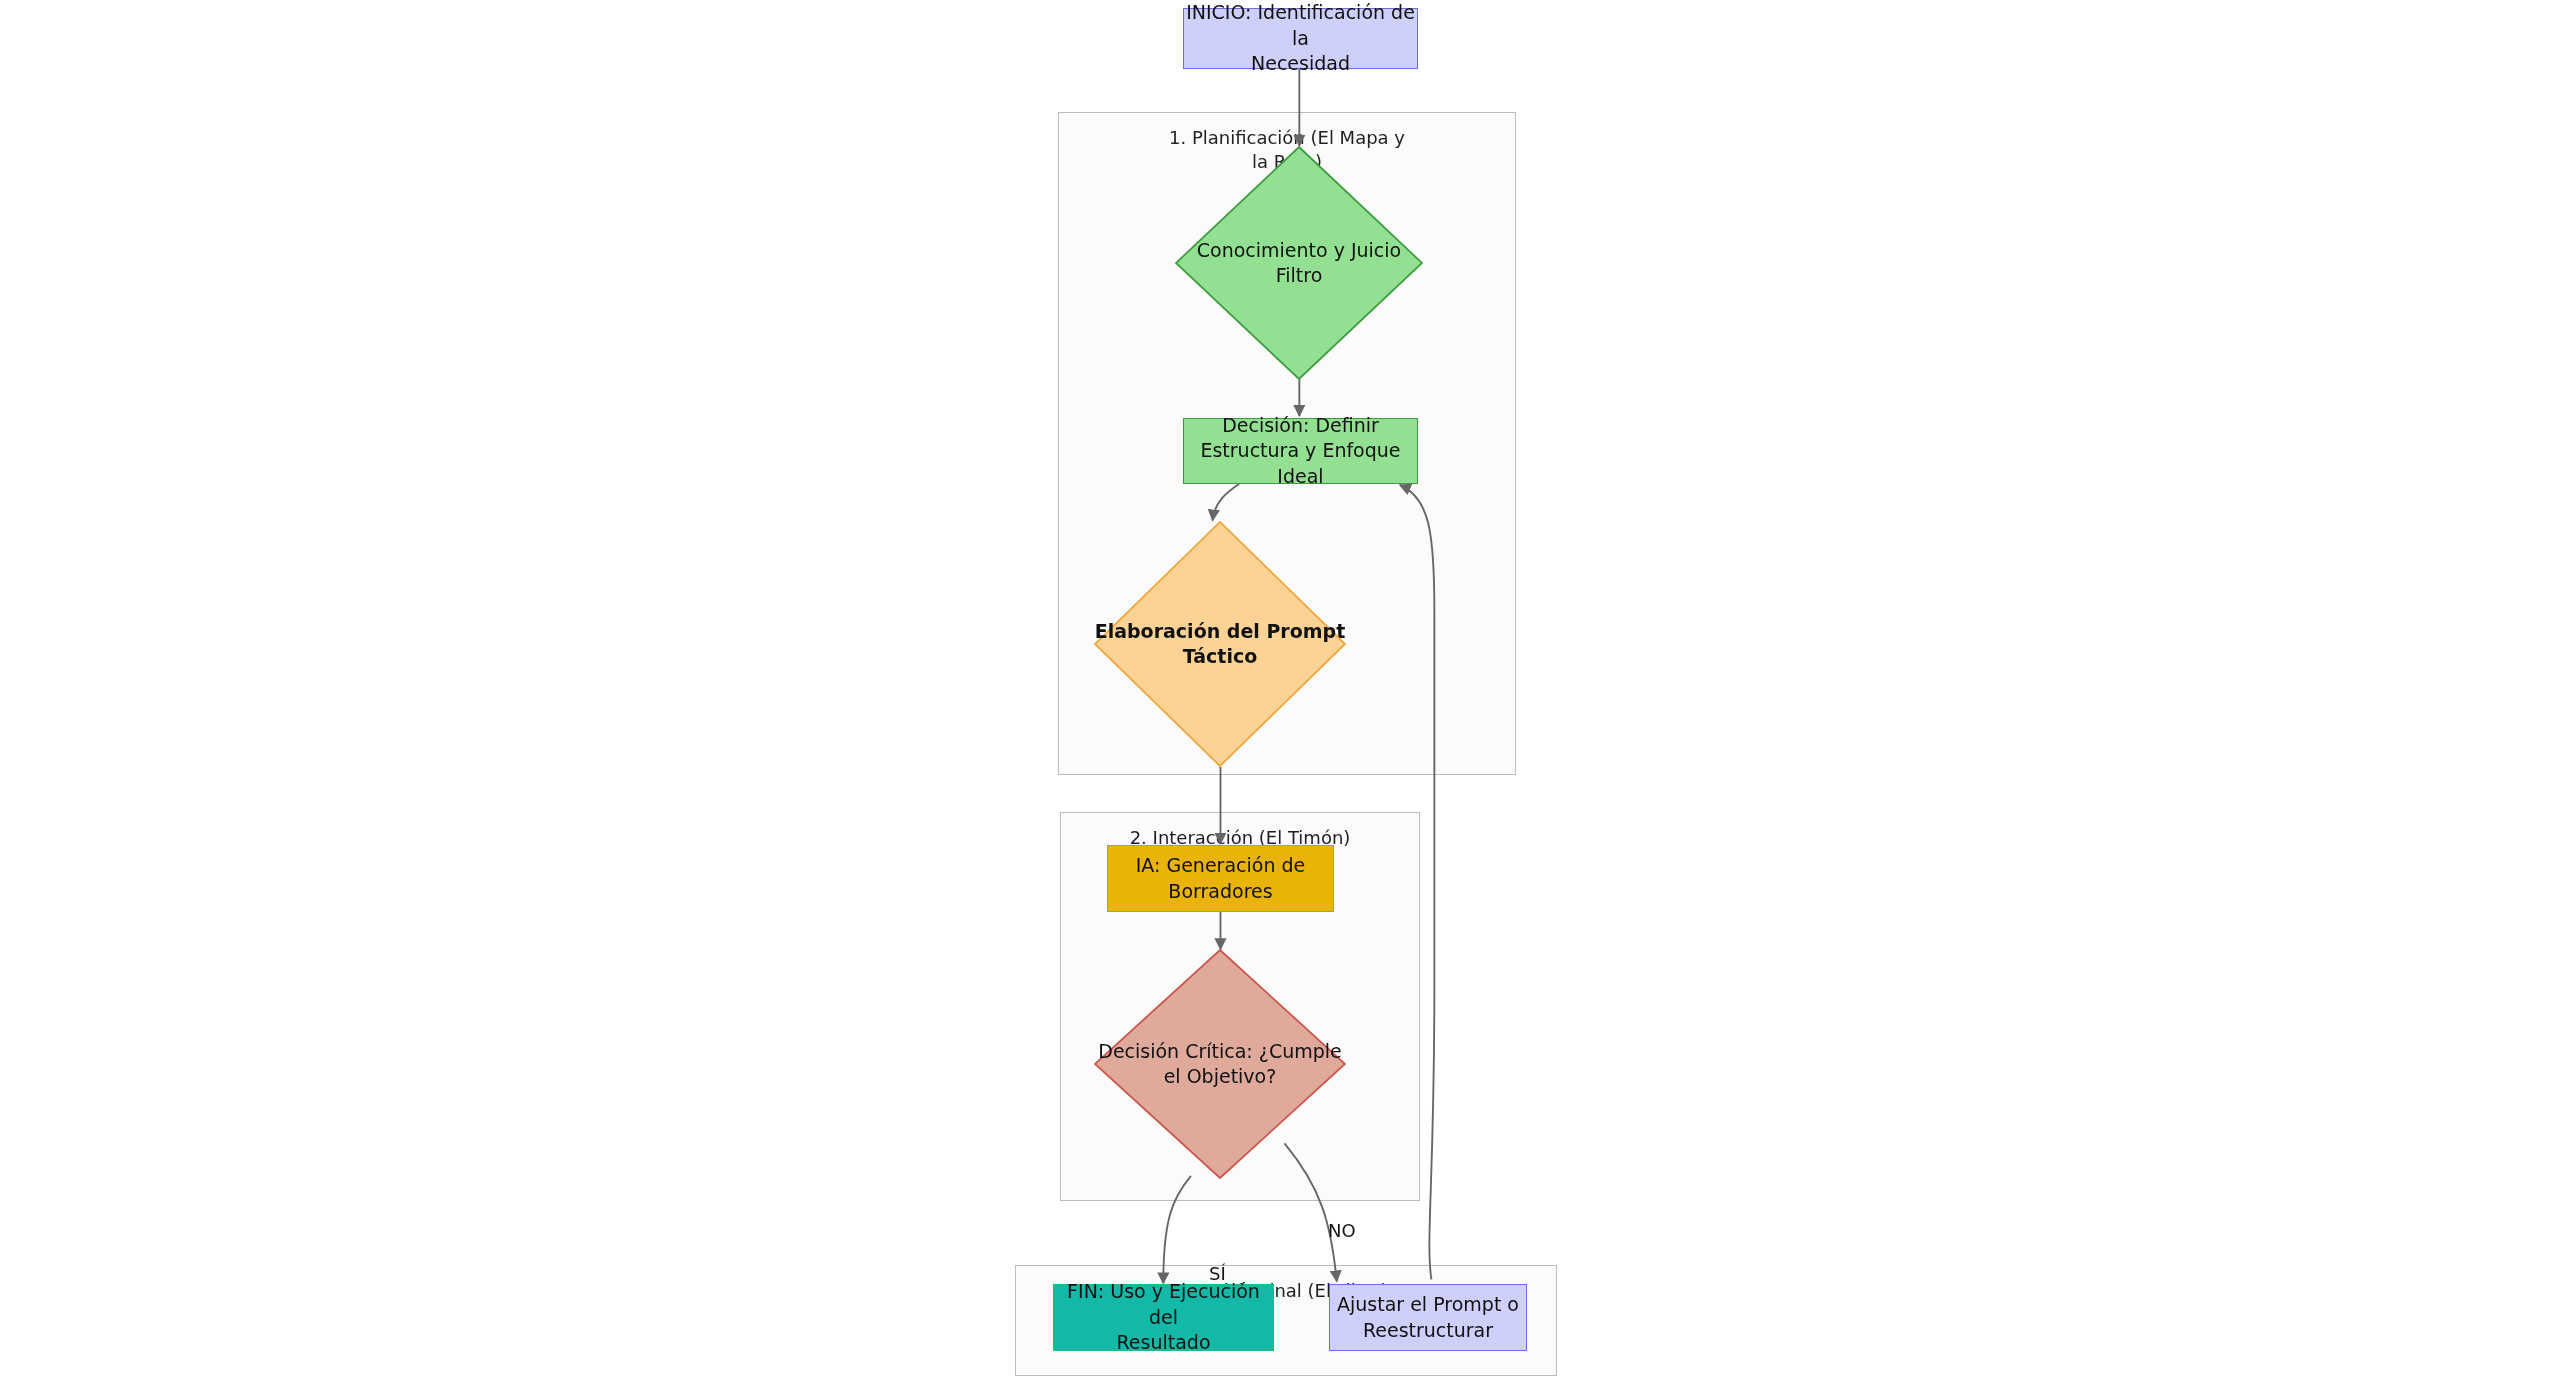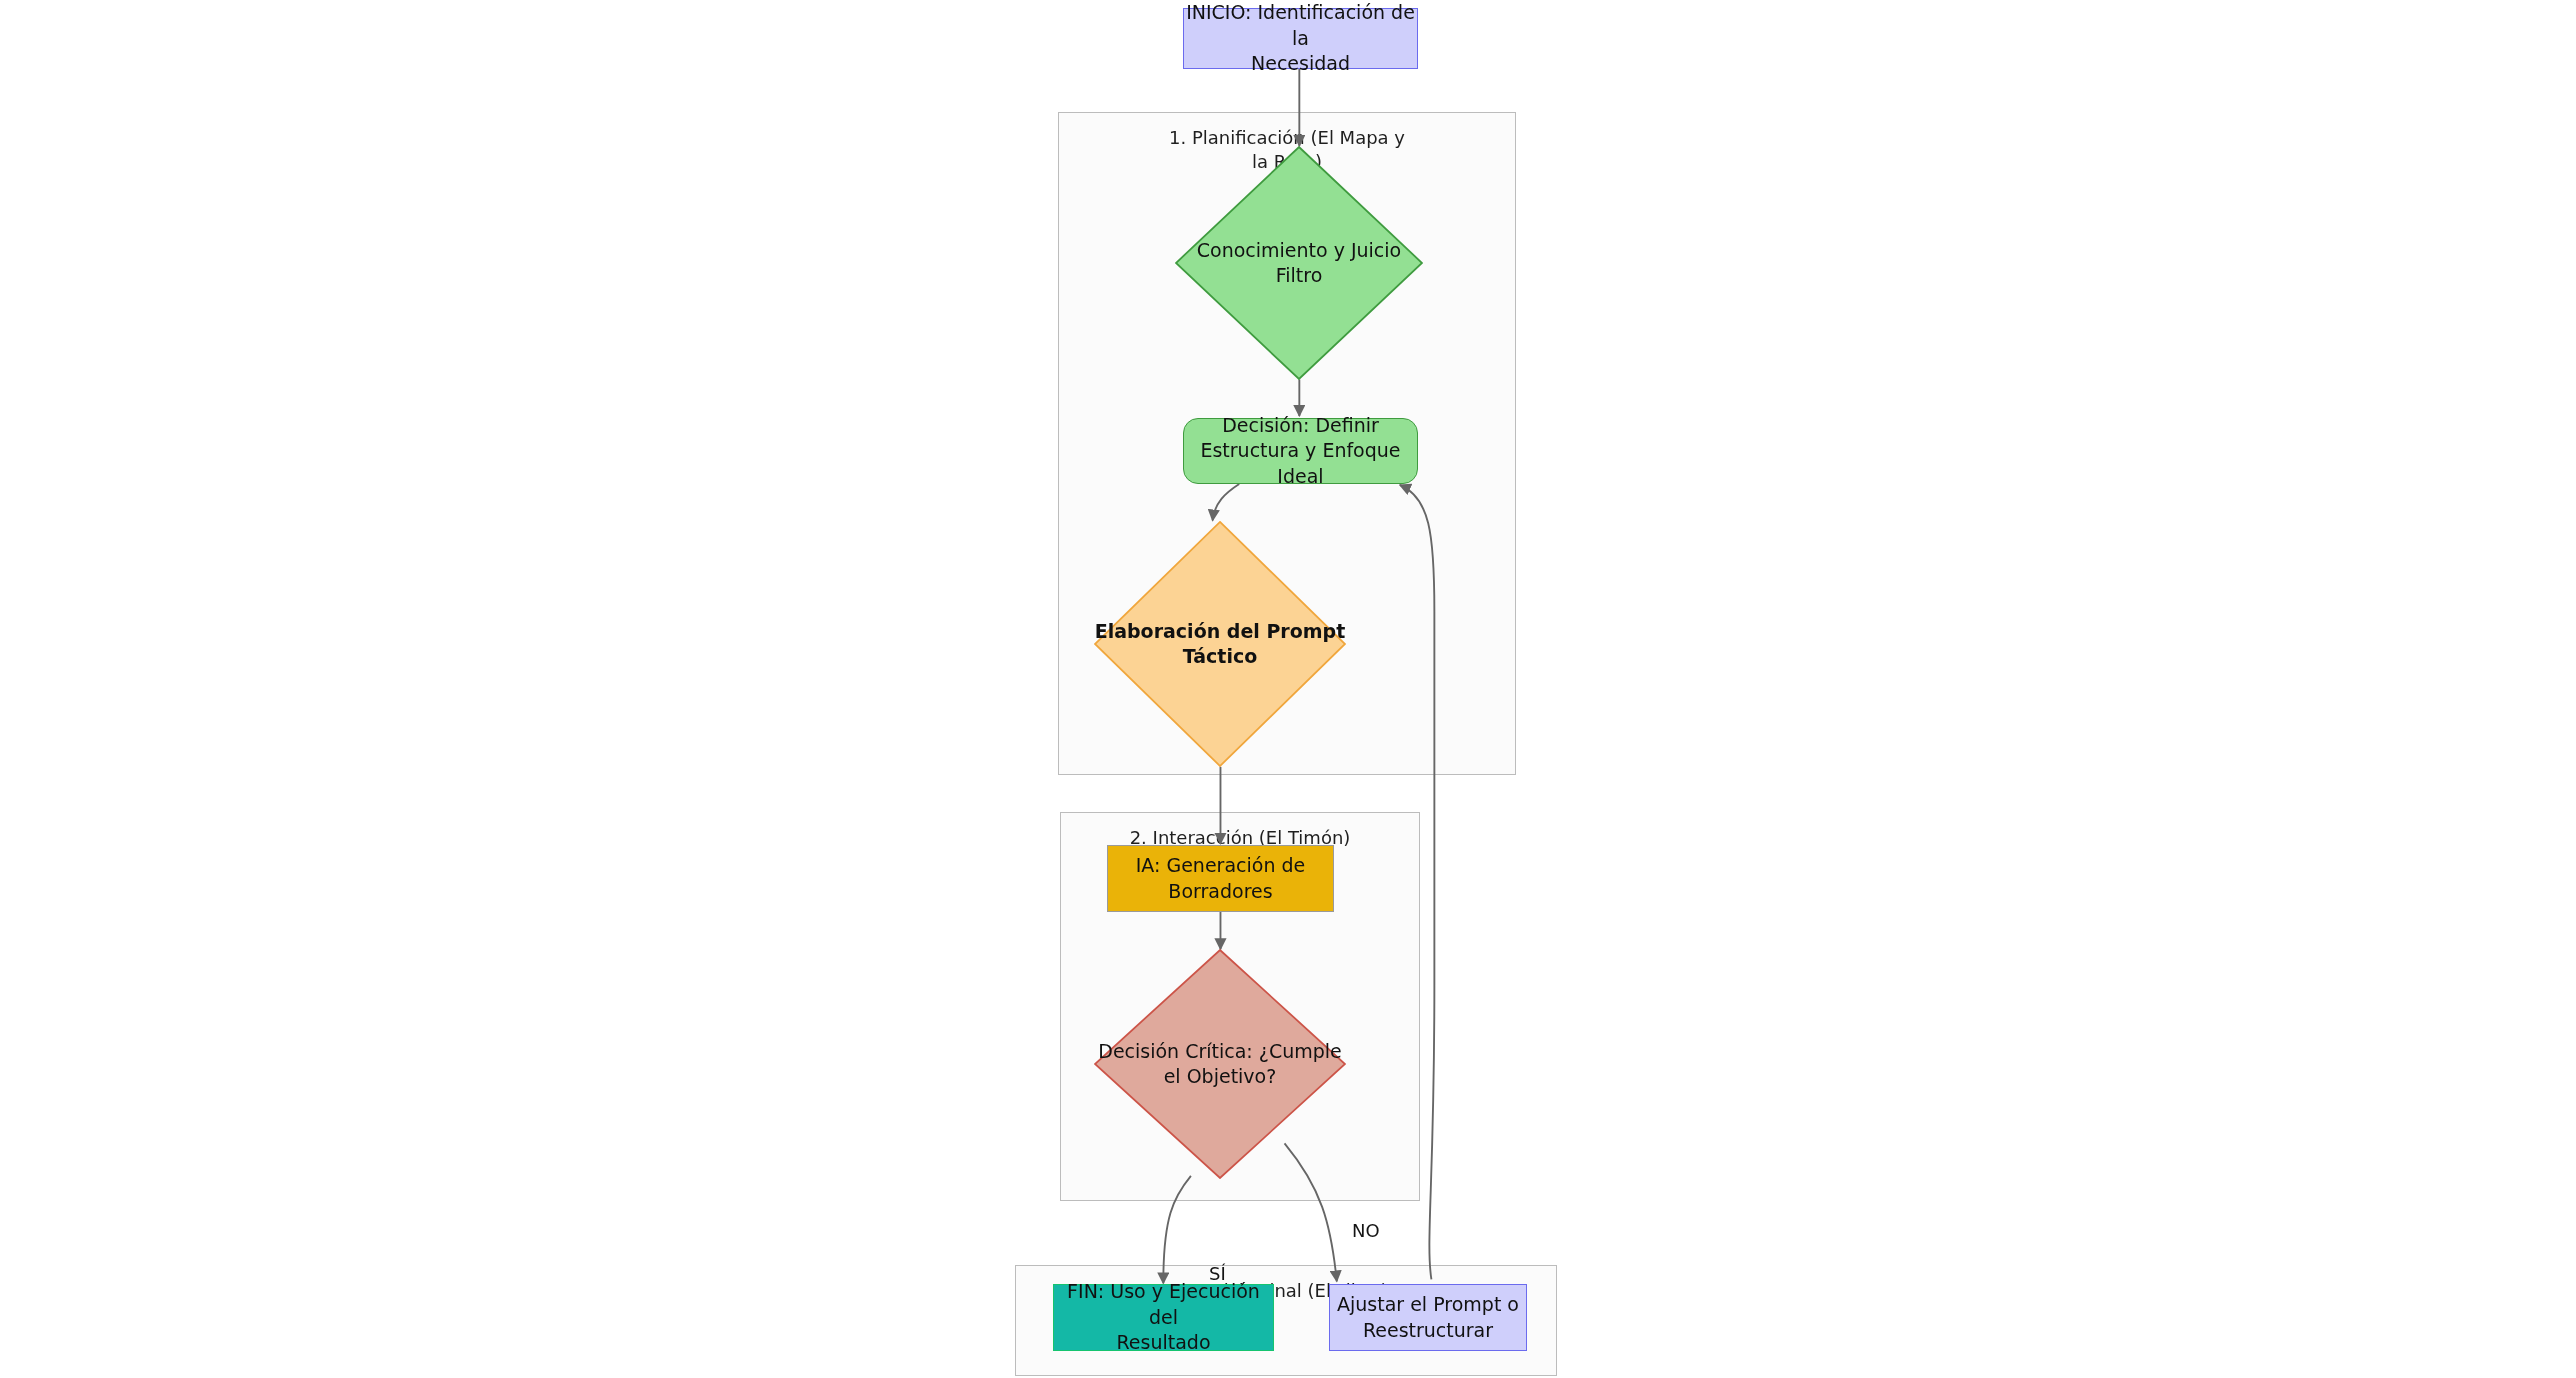--- a/index.html
+++ b/index.html
@@ -36,21 +36,21 @@
     text-align:center;
     font-size:19px;
     line-height:1.34;
     color:#111111;
     white-space:pre-line;
     z-index:5;
   }
 
   .rect{border-width:1.6px;border-style:solid;}
   .rect.lav{background:#cfcffb;border-color:#6b6bee;}
-  .rect.grn{background:#93e093;border-color:#3f9b3f;border-radius:15px;}
+  .rect.grn{background:#93e093;border-color:#3f9b3f;}
   .rect.gry{background:#eab308;border-color:#9a9a9a;}
   .rect.neon{background:#14b8a6;border-color:#16c46f;}
 
   .diamond-wrap{position:absolute;z-index:5;}
   .diamond-wrap svg{position:absolute;left:0;top:0;width:100%;height:100%;}
   .diamond-label{
     position:absolute;left:0;top:0;width:100%;height:100%;
     display:flex;align-items:center;justify-content:center;
     text-align:center;font-size:19px;line-height:1.34;color:#111111;
     white-space:pre-line;
@@ -142,21 +142,21 @@
 
   <div class="diamond-wrap" style="left:1094px;top:949px;width:252px;height:230px;">
     <svg viewBox="0 0 256 233" preserveAspectRatio="none" xmlns="http://www.w3.org/2000/svg">
       <polygon points="128,1 255,116.5 128,232 1,116.5" fill="#dfa99c" stroke="#cc5448" stroke-width="1.8"></polygon>
     </svg>
     <div class="diamond-label">Decisión Crítica: ¿Cumple
 el Objetivo?</div>
   </div>
 
   <div class="edge-label" style="left:1209px;top:1220px;margin-top:43px;">SÍ</div>
-  <div class="edge-label" style="left:1328px;top:1220px;padding-left:24px;">NO</div>
+  <div class="edge-label" style="left:1328px;top:1220px;">NO</div>
 
   <div class="node rect neon" style="left:1053px;top:1284px;width:221px;height:67px;">
     <span>FIN: Uso y Ejecución del
 Resultado</span>
   </div>
 
   <div class="node rect lav" style="left:1329px;top:1284px;width:198px;height:67px;">
     <span>Ajustar el Prompt o
 Reestructurar</span>
   </div>

